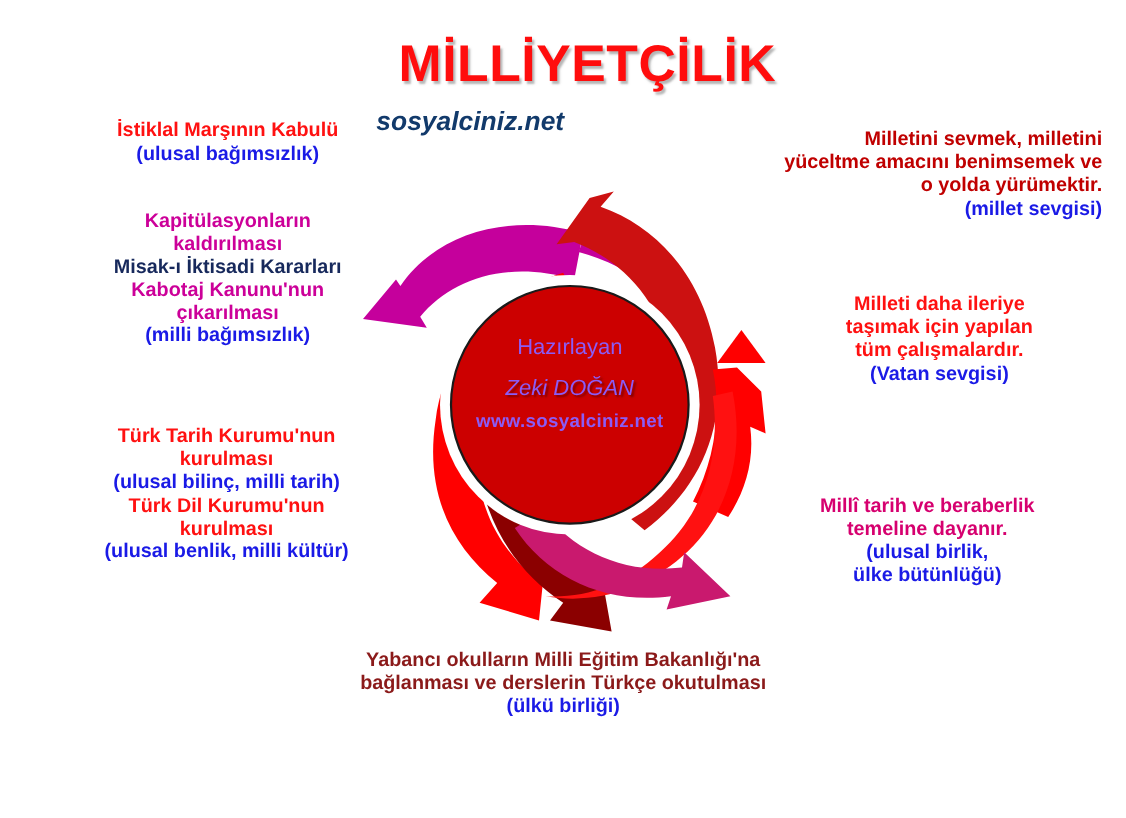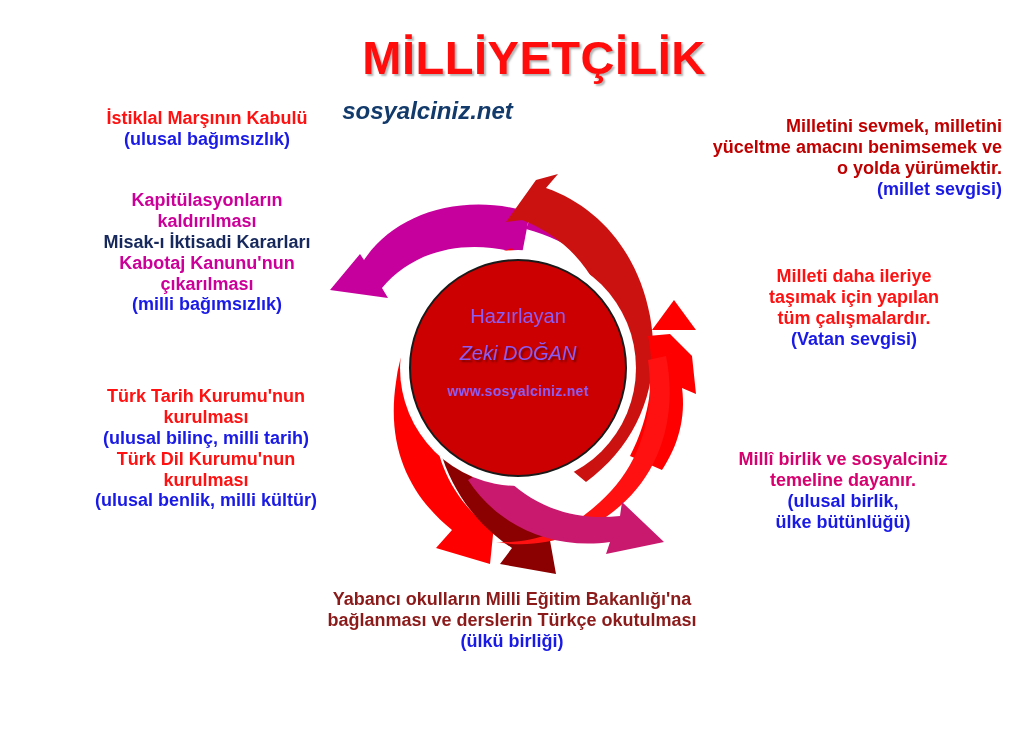--- a/index.html
+++ b/index.html
@@ -86,22 +86,22 @@
   }
   #c-line2 {
     margin-top: 16px;
     font-size: 20px;
     font-weight: normal;
     font-style: italic;
     text-shadow: 2px 2px 2px rgba(60,0,0,0.55);
     line-height: 1.05;
   }
   #c-line3 {
-    margin-top: 20px;
-    font-size: 14px;
+    margin-top: 10px;
+    font-size: 17px;
     font-weight: bold;
     letter-spacing: 0.3px;
     line-height: 1.05;
   }
 </style>
 </head>
 <body>
 
 <div id="canvas">
 
@@ -194,21 +194,21 @@
   </div>
 
   <div class="tblock" id="blk-vatan" style="left:710px; top:266px; width:288px; text-align:center;">
     <span class="ln c-red">Milleti daha ileriye</span>
     <span class="ln c-red">taşımak için yapılan</span>
     <span class="ln c-red">tüm çalışmalardır.</span>
     <span class="ln c-blue">(Vatan sevgisi)</span>
   </div>
 
   <div class="tblock" id="blk-birlik" style="left:690px; top:449px; width:306px; text-align:center;">
-    <span class="ln c-pink">Millî birlik ve sosyalciniz</span>
+    <span class="ln c-pink">Millî tarih ve beraberlik</span>
     <span class="ln c-pink">temeline dayanır.</span>
     <span class="ln c-blue">(ulusal birlik,</span>
     <span class="ln c-blue">ülke bütünlüğü)</span>
   </div>
 
   <div class="tblock" id="blk-ulku" style="left:232px; top:589px; width:560px; text-align:center;">
     <span class="ln c-maroon">Yabancı okulların Milli Eğitim Bakanlığı'na</span>
     <span class="ln c-maroon">bağlanması ve derslerin Türkçe okutulması</span>
     <span class="ln c-blue">(ülkü birliği)</span>
   </div>

